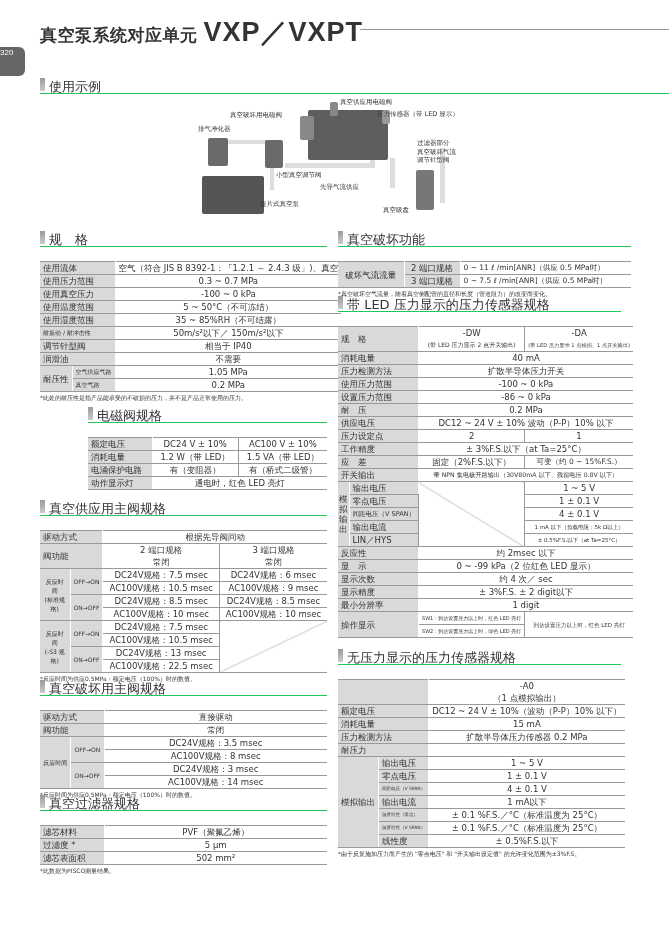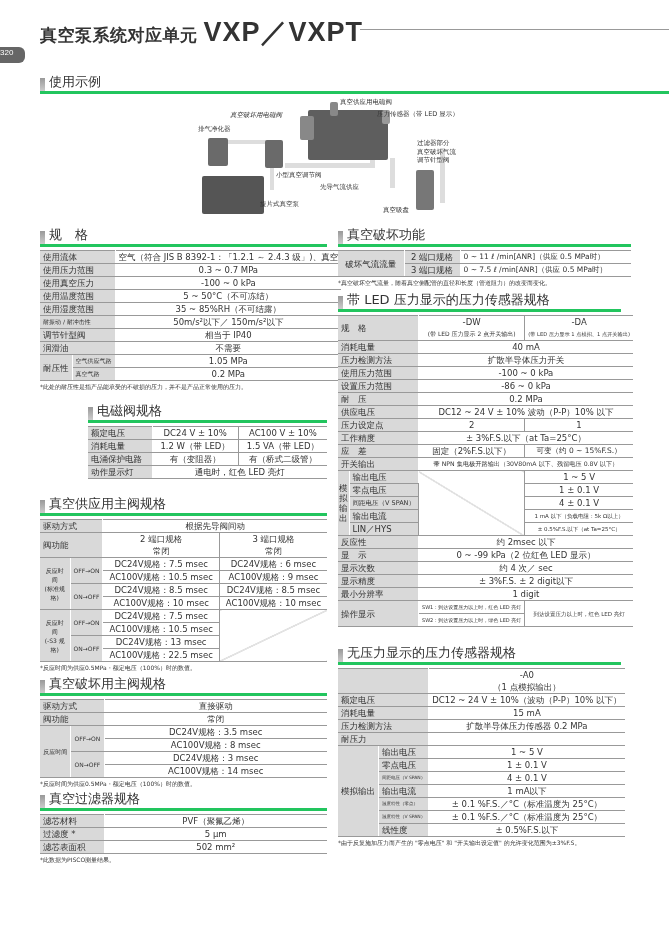--- a/index.html
+++ b/index.html
@@ -1,23 +1,23 @@
 <!DOCTYPE html>
 <html><head>
 <meta charset="utf-8">
 <style>
   * { box-sizing: border-box; margin: 0; padding: 0; }
   body { width: 669px; height: 946px; background: #ffffff; font-family: "DejaVu Sans", sans-serif; color: #333; position: relative; overflow: hidden; }
   .page-title { position: absolute; left: 40px; top: 14px; display: flex; align-items: baseline; white-space: nowrap; }
   .page-title .cn { font-size: 17px; font-weight: bold; color: #333; letter-spacing: 0.5px; }
   .page-title .en { font-family: "Liberation Sans", sans-serif; font-size: 27px; font-weight: bold; color: #333; margin-left: 6px; letter-spacing: 1px; }
   .title-line { position: absolute; left: 360px; top: 29px; width: 309px; height: 1px; background: #999; }
-  .page-num { position: absolute; left: 0; top: 47px; width: 25px; height: 16px; background: #666; color: #fff; font-size: 8px; line-height: 12px; text-align: right; padding-right: 17px; border-radius: 0 6px 6px 0; font-family: "Liberation Sans", sans-serif; }
+  .page-num { position: absolute; left: 0; top: 47px; width: 25px; height: 29px; background: #666; color: #fff; font-size: 8px; line-height: 12px; text-align: right; padding-right: 17px; border-radius: 0 6px 6px 0; font-family: "Liberation Sans", sans-serif; }
   .sec { position: absolute; }
-  .sec-head { display: flex; align-items: flex-end; height: 16px; border-bottom: 3px solid #22c55e; margin-bottom: 3px; }
+  .sec-head { display: flex; align-items: flex-start; height: 16px; border-bottom: 1px solid #22c55e; margin-bottom: 14px; }
   .sec-head .bar { width: 5px; height: 13px; background: linear-gradient(#999, #ccc); margin-right: 4px; }
   .sec-head .t { font-size: 13px; color: #333; }
   table { border-collapse: collapse; width: 100%; font-size: 8.5px; }
   td { border-top: 1px solid #999; border-bottom: 1px solid #999; padding: 0 3px; height: 12.3px; line-height: 12px; text-align: center; white-space: nowrap; }
   td.lab { background: #d9d9d9; text-align: left; border-right: 1px solid #fff; color: #333; }
   td.v { border-left: 1px solid #999; }
   td.small { font-size: 6px; }
   .note { font-size: 6px; color: #333; margin-top: 2px; white-space: nowrap; }
   .diag { background: linear-gradient(to top right, transparent calc(50% - 0.5px), #999 50%, transparent calc(50% + 0.5px)); }
   .diag2 { background: linear-gradient(to bottom right, transparent calc(50% - 0.5px), #999 50%, transparent calc(50% + 0.5px)); }
@@ -53,21 +53,21 @@
   <div class="box" style="left:18px;top:40px;width:20px;height:28px;background:#6a6a6a;"></div>
   <div class="box" style="left:12px;top:78px;width:62px;height:38px;background:#555;"></div>
   <div class="box" style="left:75px;top:42px;width:18px;height:28px;background:#6a6a6a;"></div>
   <div class="box" style="left:118px;top:12px;width:80px;height:50px;background:#5e5e5e;"></div>
   <div class="box" style="left:110px;top:18px;width:14px;height:24px;background:#888;"></div>
   <div class="box" style="left:140px;top:4px;width:8px;height:14px;background:#888;"></div>
   <div class="box" style="left:192px;top:12px;width:8px;height:14px;background:#999;"></div>
   <div class="box" style="left:226px;top:72px;width:18px;height:40px;background:#777;"></div>
 
   <span class="lbl" style="left:150px;top:0px;">真空供应用电磁阀</span>
-  <span class="lbl" style="left:40px;top:13px;font-style:italic;">真空破坏用电磁阀</span>
+  <span class="lbl" style="left:40px;top:13px;">真空破坏用电磁阀</span>
   <span class="lbl" style="left:187px;top:12px;">压力传感器（带 LED 显示）</span>
   <span class="lbl" style="left:8px;top:27px;">排气净化器</span>
   <span class="lbl" style="left:227px;top:41px;">过滤器部分</span>
   <span class="lbl" style="left:227px;top:50px;">真空破坏气流</span>
   <span class="lbl" style="left:227px;top:58px;">调节针型阀</span>
   <span class="lbl" style="left:86px;top:73px;">小型真空调节阀</span>
   <span class="lbl" style="left:130px;top:85px;">先导气流供应</span>
   <span class="lbl" style="left:70px;top:102px;">旋片式真空泵</span>
   <span class="lbl" style="left:193px;top:108px;">真空吸盘</span>
 </div>

